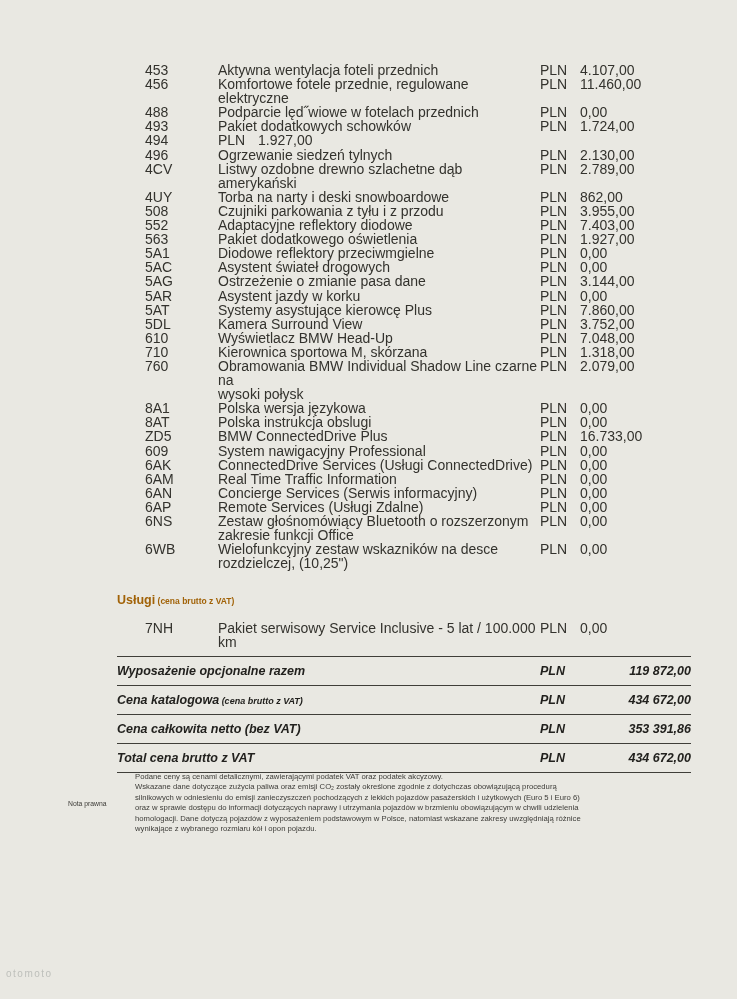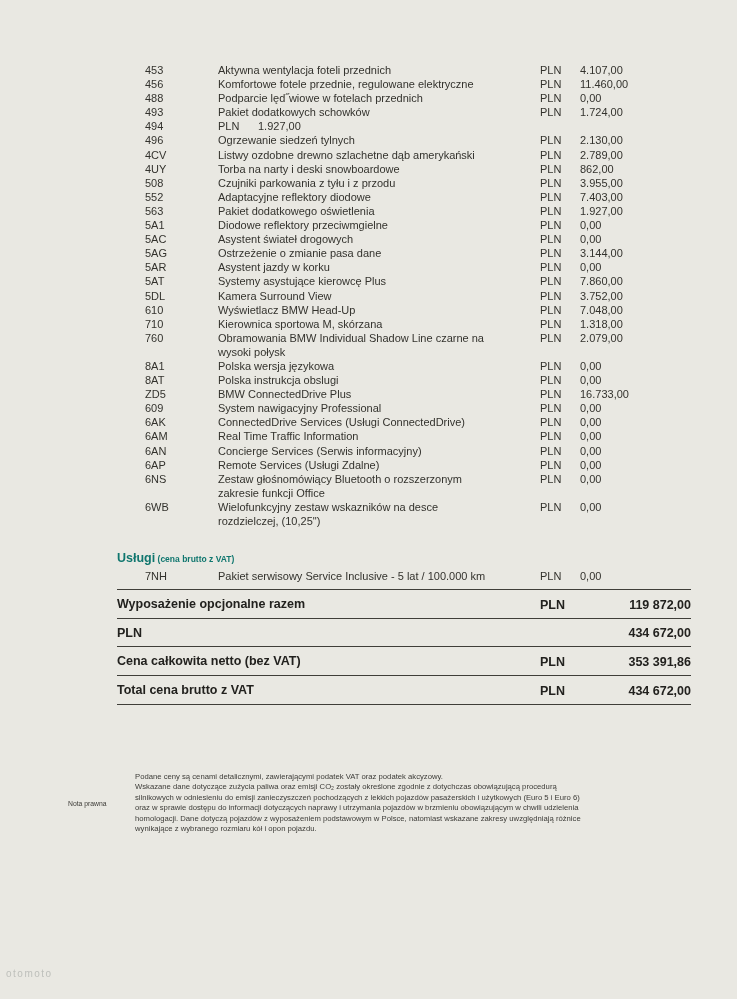--- a/index.html
+++ b/index.html
@@ -8,34 +8,34 @@
     position:relative;
     overflow:hidden;
     background:#e9e8e2;
     font-family:"Liberation Sans","DejaVu Sans",sans-serif;
     color:#33322d;
   }
   .sheet { position:absolute; inset:0; }
   .content { position:absolute; left:117px; top:63px; width:574px; }
 
   
-  .row { display:flex; align-items:flex-start; font-size:11px; line-height:14.1px; color:#33322d; }
+  .row { display:flex; align-items:flex-start; font-size:14px; line-height:14.1px; color:#33322d; }
   .c-code  { flex:none; margin-left:28px; width:73px; }
   .c-desc  { flex:none; width:322px; white-space:pre-line; }
   .c-cur   { flex:none; width:40px; }
   .c-price { flex:1; text-align:left; }
 
   
-  .services-head { margin-top:23px; margin-bottom:2px; font-weight:bold; font-size:12.5px; line-height:15px; color:#0f766e; }
+  .services-head { margin-top:23px; margin-bottom:12px; font-weight:bold; font-size:12.5px; line-height:15px; color:#a16207; }
   .svc-suffix { font-size:8.5px; font-weight:bold; }
 
   
   .totals { margin-top:6px; border-bottom:1px solid #3f3e39; }
-  .trow { display:flex; align-items:flex-end; border-top:1px solid #3f3e39; padding:7px 0 6px 0;
-          font-weight:bold; font-size:12.5px; line-height:14px; color:#22211e; }
+  .trow { display:flex; align-items:flex-start; border-top:1px solid #3f3e39; padding:7px 0 6px 0;
+          font-weight:bold; font-size:12.5px; line-height:14px; color:#22211e;font-style:italic; }
   .t-label { flex:none; width:423px; }
   .t-suffix { font-size:9px; }
   .t-cur { flex:none; width:40px; }
   .t-val { flex:1; text-align:right; }
 
   
   .legal { position:absolute; left:68px; top:772px; display:flex; align-items:center;gap:20px; }
   .legal-label { flex:none; width:47px; font-size:6.8px; color:#3c3b37; }
   .legal-text { font-size:7.7px; line-height:10.4px; color:#3c3b37; }
   .legal-line { white-space:nowrap; }
@@ -278,20 +278,21 @@
 </div>
 
     <div class="totals">
   <div class="trow">
     <div class="t-label"><span>Wyposażenie opcjonalne razem</span><span class="t-suffix"></span></div>
     <div class="t-cur">PLN</div>
     <div class="t-val">119 872,00</div>
   </div>
 
   <div class="trow">
+    <div class="t-label"><span>Cena katalogowa</span><span class="t-suffix"> (cena brutto z VAT)</span></div>
     <div class="t-cur">PLN</div>
     <div class="t-val">434 672,00</div>
   </div>
 
   <div class="trow">
     <div class="t-label"><span>Cena całkowita netto (bez VAT)</span><span class="t-suffix"></span></div>
     <div class="t-cur">PLN</div>
     <div class="t-val">353 391,86</div>
   </div>
 

